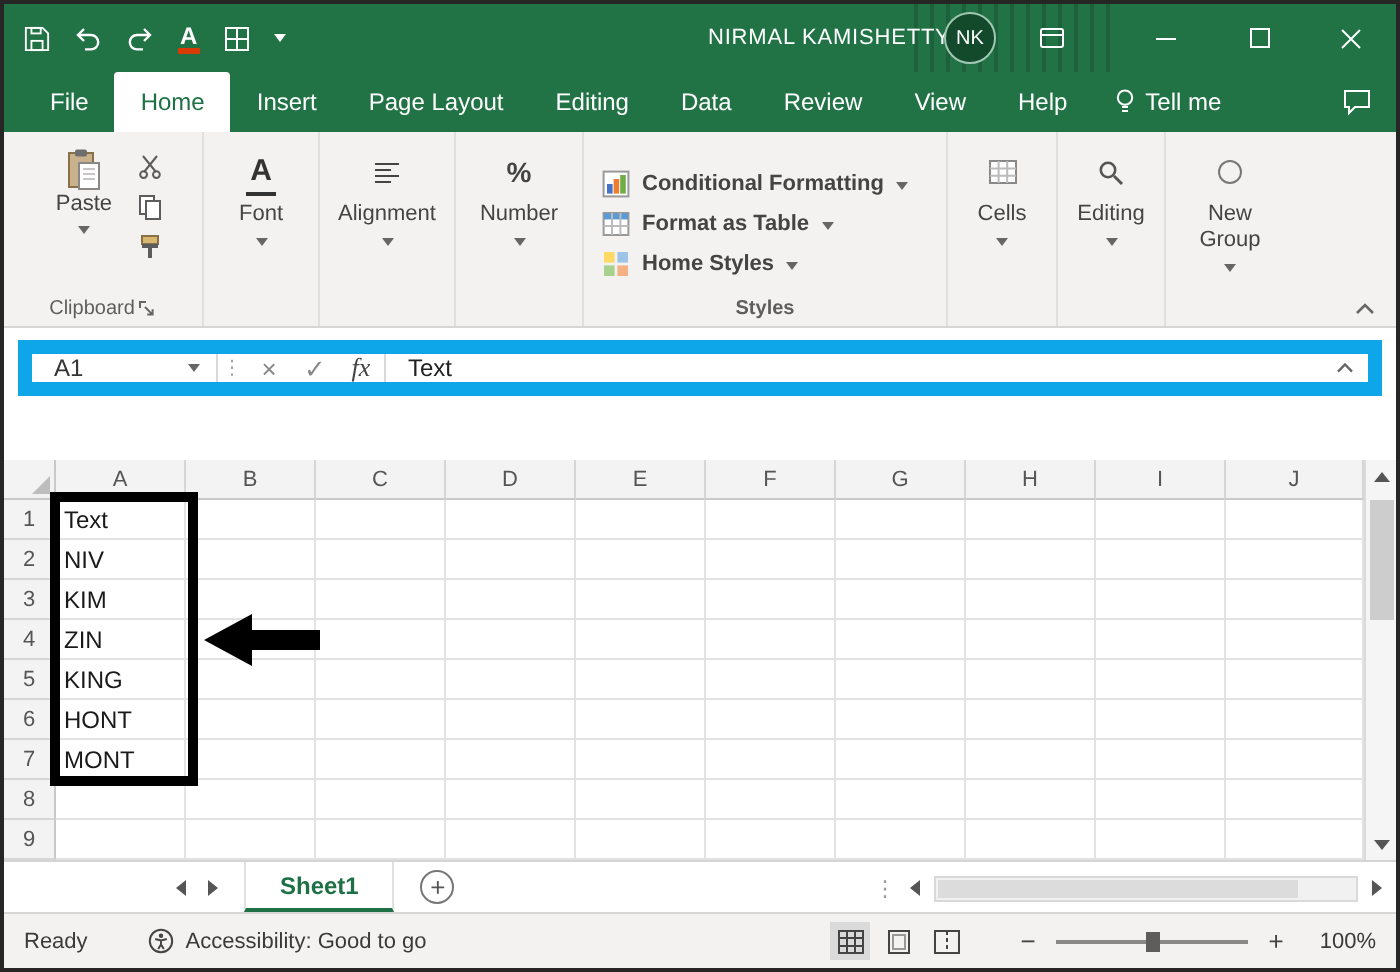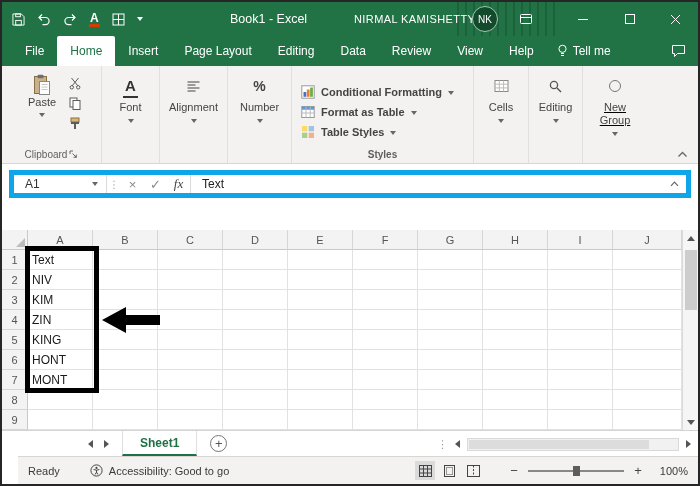--- a/index.html
+++ b/index.html
@@ -39,29 +39,29 @@
 .rgroup .chev-down { margin-top:5px; }
 .clipboard { width:100px; }
 .cb-row { display:flex; align-items:flex-start; }
 .paste-btn { display:flex; flex-direction:column; align-items:center; font-size:11px; color:#444; padding:0 6px; }
 .small-col { display:flex; flex-direction:column; gap:7px; margin-left:7px; margin-top:3px; }
 .small-col span { display:flex; }
 .g-font { width:58px; } .g-align { width:68px; } .g-number { width:64px; }
 .g-styles { width:182px; align-items:flex-start; padding-left:9px; padding-top:16px;font-weight:bold; }
 .style-row { display:flex; align-items:center; gap:6px; font-size:11px; color:#444; height:20px; }
 .style-row .chev-down { margin-top:1px; }
-.g-cells { width:55px; } .g-editing { width:54px; } .g-newgroup { width:64px; border-right:none;text-decoration:underline; }
+.g-cells { width:55px; } .g-editing { width:54px; } .g-newgroup { width:64px; border-right:none; }
 .font-a { font-size:15px; font-weight:bold; color:#333; border-bottom:2.5px solid #333; line-height:17px; padding:0 2px; }
 .pct { font-size:14px; font-weight:bold; color:#444; }
 .launcher { display:flex; }
 .collapse-ribbon { position:absolute; right:10px; bottom:5px; display:flex; }
 
 
 .formula-row { height:40px; background:#fff; display:flex; align-items:center; padding:6px 7px; }
-.formula-box { flex:1; height:28px; border:5px solid #0ea5e9; display:flex; background:#fff; }
+.formula-box { flex:1; height:28px; border:7px solid #0ea5e9; display:flex; background:#fff; }
 .name-box { width:92px; display:flex; align-items:center; justify-content:space-between; padding:0 8px 0 11px; font-size:12px; color:#333; }
 .nb-sep { width:1px; background:#dcdad8; }
 .fb-dots { width:14px; display:flex; align-items:center; justify-content:center; color:#a0a0a0; font-size:10px; }
 .fb-btn { width:23px; display:flex; align-items:center; justify-content:center; font-size:13px; color:#8a8886; }
 .fx { font-family:"Liberation Serif", serif; font-style:italic; color:#444; font-size:13px; }
 .formula-content { flex:1; display:flex; align-items:center; padding-left:11px; font-size:12px; color:#222; border-left:1px solid #dcdad8; }
 .fb-expand { width:24px; display:flex; align-items:center; justify-content:center; }
 .gap { height:26px; background:#fff; }
 
 
@@ -97,21 +97,21 @@
   font-weight:bold; border-bottom:2.5px solid #1e7145; border-left:1px solid #e0e0e0; border-right:1px solid #e0e0e0; background:#fff; }
 .add-sheet { width:17px; height:17px; border-radius:50%; border:1px solid #767676; color:#555; display:flex; align-items:center;
   justify-content:center; margin-left:13px; font-size:13px; line-height:1; }
 .hscroll-area { position:absolute; right:7px; top:0; height:26px; display:flex; align-items:center; gap:7px; }
 .splitter { color:#9a9a9a; font-size:11px; }
 .hs-track { width:212px; height:13px; background:#f1f1f1; border:1px solid #d9d9d9; position:relative; }
 .hs-thumb { position:absolute; left:1px; top:1px; bottom:1px; width:180px; background:#dcdcdc; }
 
 
 .status-bar { height:28px; background:#f3f2f1; border-top:1px solid #d8d6d4; display:flex; align-items:center;
-  padding:0 10px; font-size:11px; color:#3b3a39;margin-left:16px; }
+  padding:0 10px; font-size:11px; color:#3b3a39; }
 .acc { display:flex; align-items:center; gap:6px; margin-left:30px; }
 .sb-right { margin-left:auto; display:flex; align-items:center; }
 .view-btns { display:flex; gap:4px; margin-right:26px; }
 .view-btn { width:20px; height:19px; display:flex; align-items:center; justify-content:center; }
 .view-btn.sel { background:#dadada; }
 .zoom-ctl { display:flex; align-items:center; gap:9px; }
 .zoom-sign { font-size:13px; color:#444; width:10px; text-align:center; }
 .zoom-track { width:96px; height:2px; background:#8a8886; position:relative; }
 .zoom-thumb { position:absolute; left:45px; top:-4px; width:7px; height:10px; background:#5f5d5b; }
 .zoom-pct { width:36px; text-align:right; }
@@ -145,21 +145,20 @@
       </span>
       <span class="qat-btn fontcolor">A</span>
       <span class="qat-btn">
         <svg width="13" height="13" viewBox="0 0 13 13">
             <rect x="1" y="1" width="11" height="11" fill="none" stroke="#fff"></rect>
             <path d="M6.5 1 V12 M1 6.5 H12" stroke="#fff"></path>
           </svg>
       </span>
       <span class="qat-btn chev-down white"></span>
     </div>
-    <div class="doc-title">Book1 - Excel</div>
     <div class="user-name">NIRMAL KAMISHETTY</div>
     <div class="avatar">NK</div>
     <div class="win-btn wb-ribbonopt">
       <svg width="14" height="14" viewBox="0 0 14 14">
           <rect x="1.5" y="2.5" width="11" height="9" rx="1" fill="none" stroke="#fff"></rect>
           <path d="M1.5 5.5 H12.5" stroke="#fff"></path>
         </svg>
     </div>
     <div class="win-btn wb-min">
       <svg width="11" height="11" viewBox="0 0 11 11">
@@ -302,21 +301,21 @@
       </div>
       <div class="style-row">
         <span style="display:flex">
           <svg width="14" height="14" viewBox="0 0 14 14">
               <rect x="1" y="1" width="5.3" height="5.3" fill="#ffd966"></rect>
               <rect x="7.7" y="1" width="5.3" height="5.3" fill="#9dc3e6"></rect>
               <rect x="1" y="7.7" width="5.3" height="5.3" fill="#a9d18e"></rect>
               <rect x="7.7" y="7.7" width="5.3" height="5.3" fill="#f4b183"></rect>
             </svg>
         </span>
-        <span>Table Styles</span>
+        <span>Home Styles</span>
         <span class="chev-down"></span>
       </div>
       <div class="grp-label">
         <span>Styles</span>
       </div>
     </div>
 
     <div class="rgroup g-cells">
       <span class="big-icon">
         <svg width="15" height="14" viewBox="0 0 15 14">

